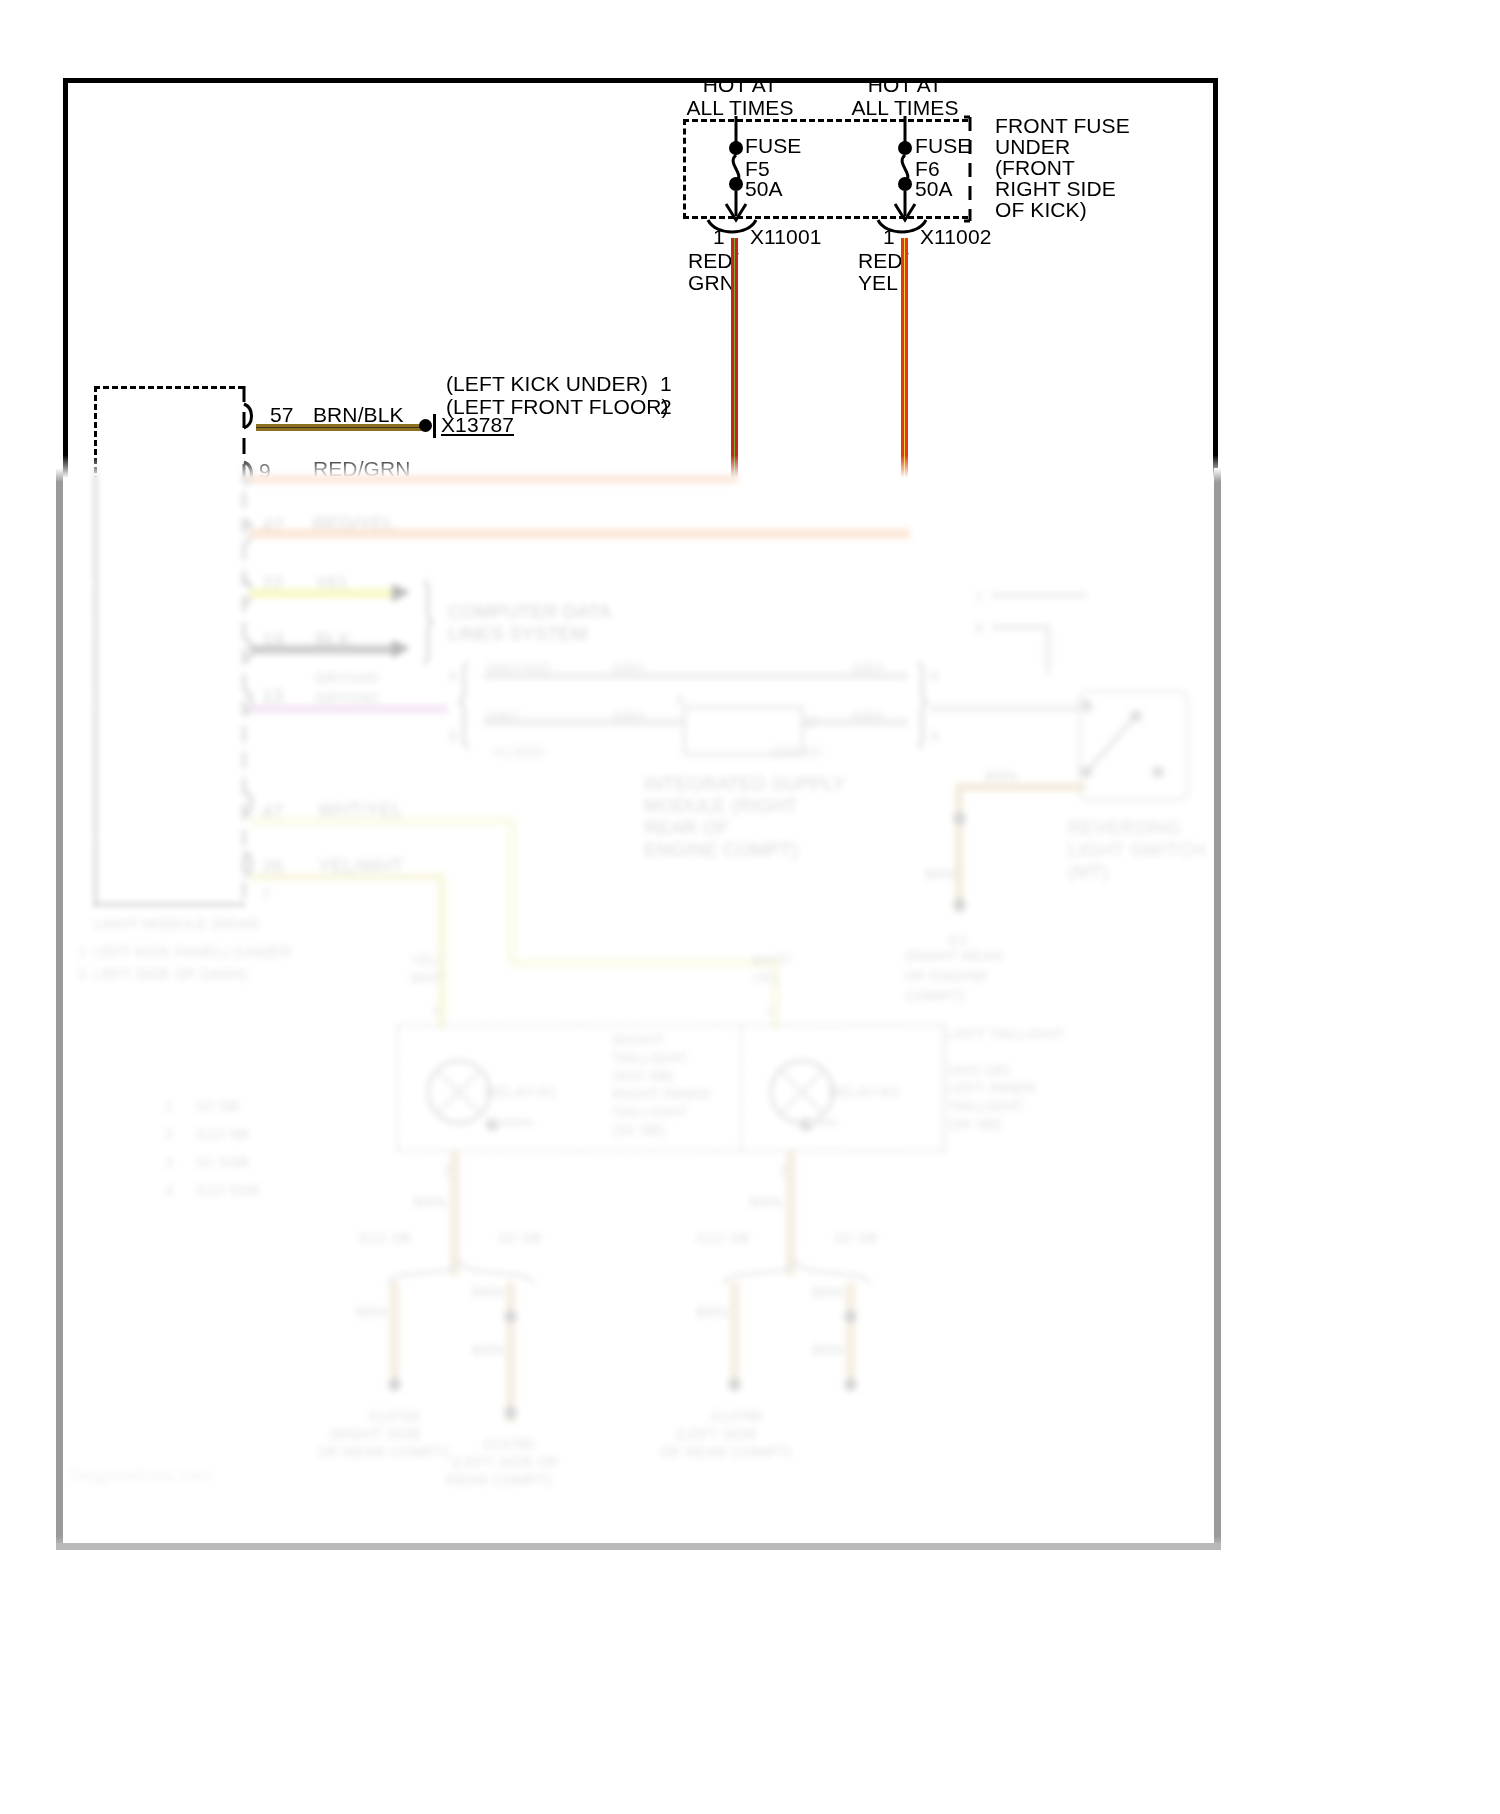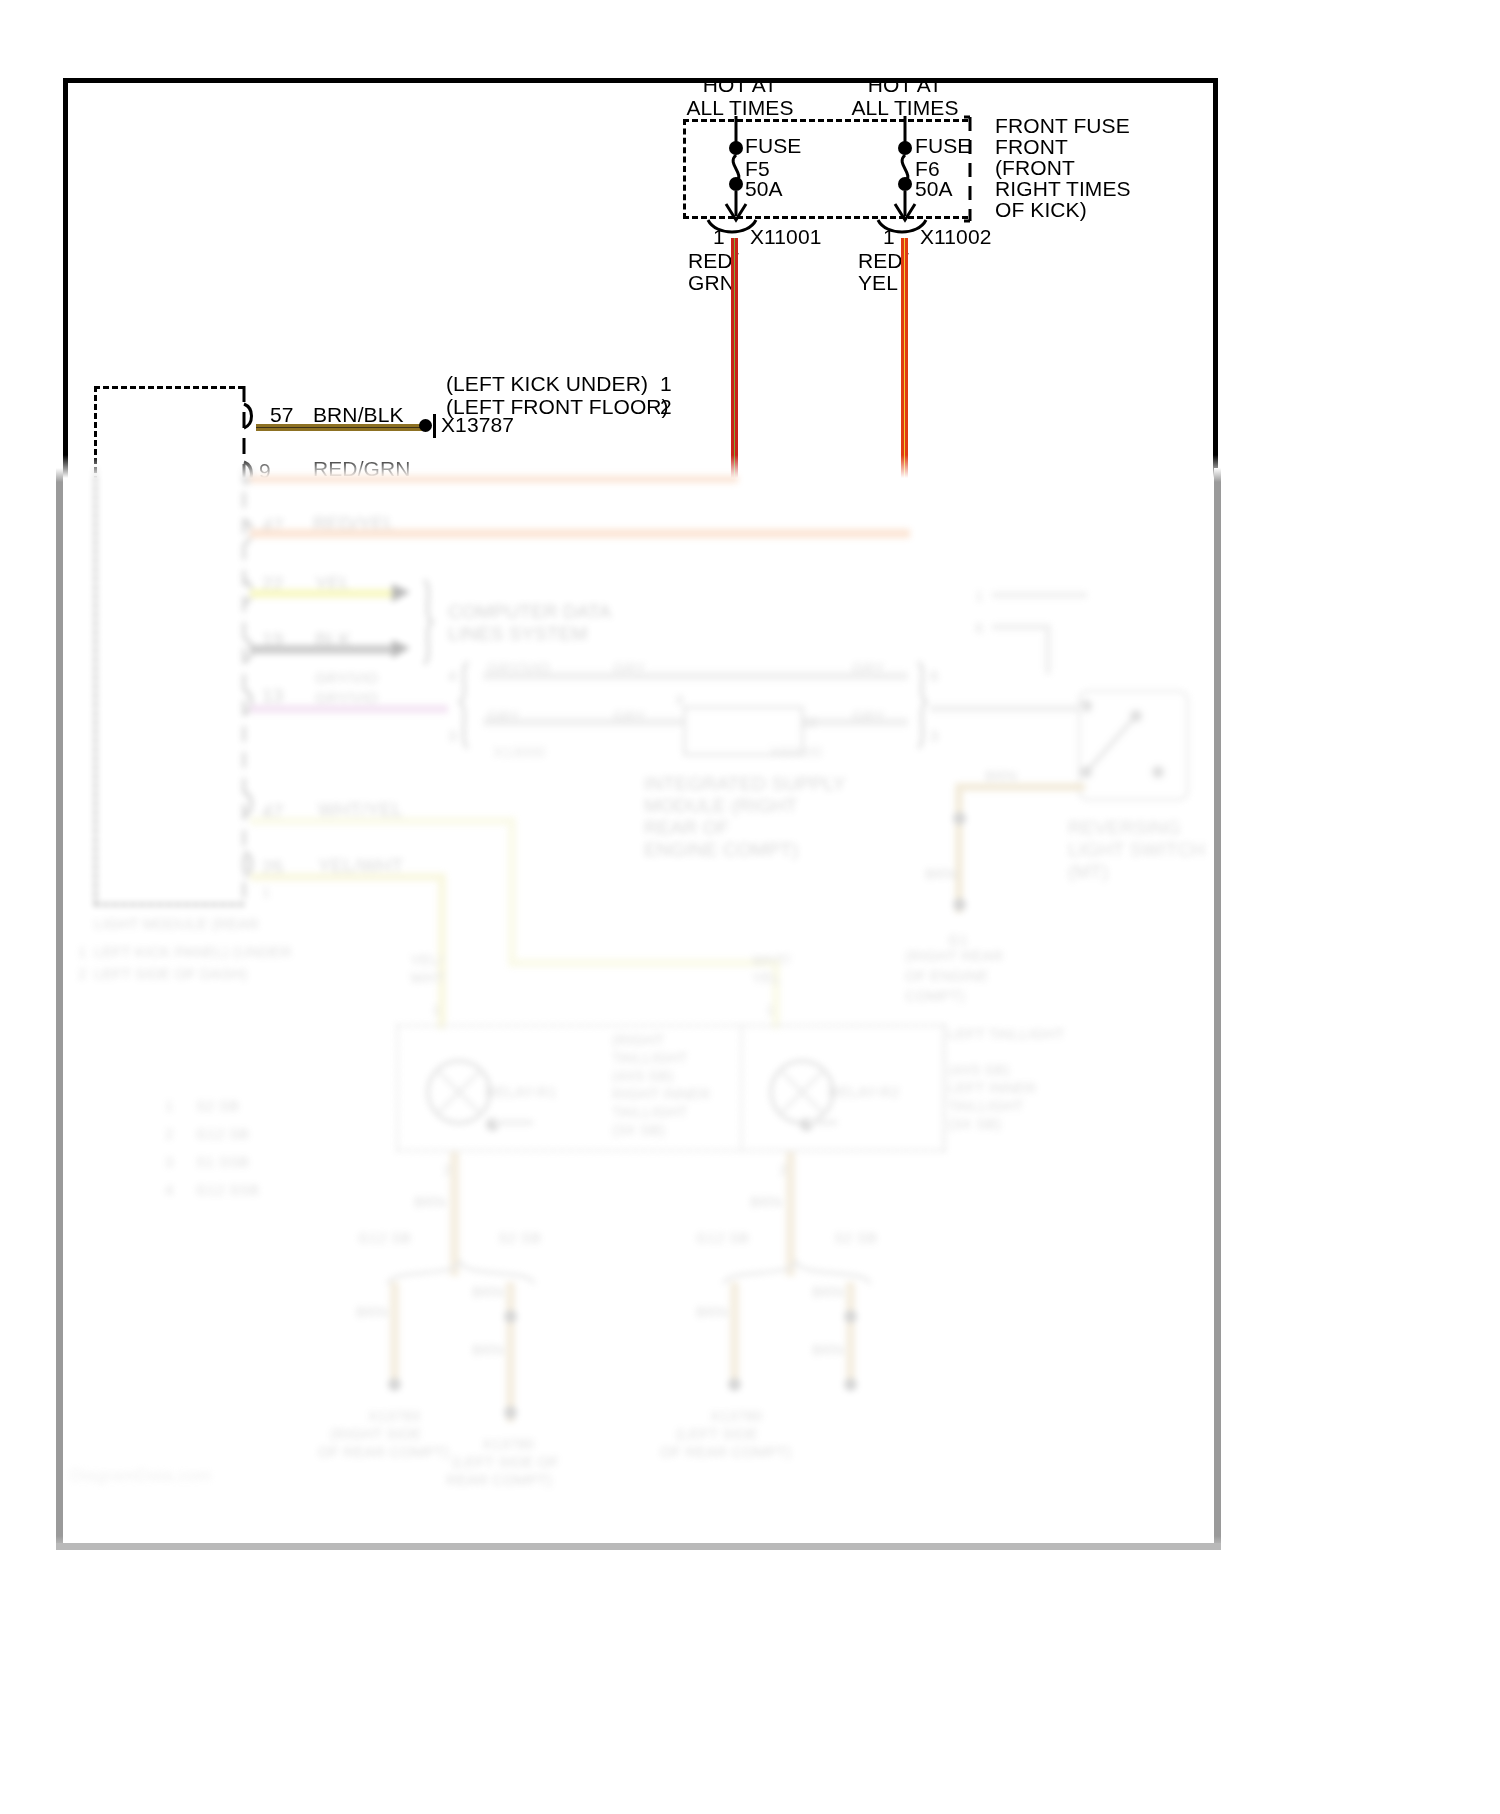--- a/index.html
+++ b/index.html
@@ -88,23 +88,23 @@
     <path d="M35 39 C 25 48, 45 58, 35 66" stroke="#000" stroke-width="3" fill="none"></path>
     <circle cx="35" cy="68" r="7" fill="#000"></circle>
     <line x1="35" y1="75" x2="35" y2="100" stroke="#000" stroke-width="3"></line>
     <path d="M25 88 L35 104 L45 88" stroke="#000" stroke-width="3" fill="none"></path>
   </svg>
   <div class="txt" style="left:915px;top:133px;">FUSE</div>
   <div class="txt" style="left:915px;top:156px;">F6</div>
   <div class="txt" style="left:915px;top:176px;">50A</div>
 
   <div class="txt" style="left:995px;top:113px;text-align:right;">FRONT FUSE</div>
-  <div class="txt" style="left:995px;top:134px;">FRONT</div>
+  <div class="txt" style="left:995px;top:134px;">UNDER</div>
   <div class="txt" style="left:995px;top:155px;">(FRONT</div>
-  <div class="txt" style="left:995px;top:176px;">RIGHT TIMES</div>
+  <div class="txt" style="left:995px;top:176px;">RIGHT SIDE</div>
   <div class="txt" style="left:995px;top:197px;">OF KICK)</div>
 
   <svg style="position:absolute;left:706px;top:218px;" width="60" height="22">
     <path d="M2 2 C 10 18, 42 18, 50 2" stroke="#000" stroke-width="3" fill="none"></path>
   </svg>
   <svg style="position:absolute;left:876px;top:218px;" width="60" height="22">
     <path d="M2 2 C 10 18, 42 18, 50 2" stroke="#000" stroke-width="3" fill="none"></path>
   </svg>
 
   <div class="txt" style="left:713px;top:224px;">1</div>
@@ -126,21 +126,21 @@
     <path d="M6 0 L6 150" stroke="#000" stroke-width="3" fill="none" stroke-dasharray="16 10"></path>
     <path d="M6 18 C 16 22, 16 38, 6 42" stroke="#000" stroke-width="3" fill="none"></path>
     <path d="M6 76 C 16 80, 16 96, 6 100" stroke="#000" stroke-width="3" fill="none"></path>
   </svg>
 
   <div class="txt" style="left:270px;top:402px;">57</div>
   <div class="txt" style="left:313px;top:402px;">BRN/BLK</div>
   <div class="wire" style="left:256px;top:424px;width:168px;height:7px;background:linear-gradient(to bottom,#8d7123 0 40%,#3d3118 40% 62%,#8d7123 62% 100%);"></div>
   <div class="dot" style="left:419px;top:419px;"></div>
   <div class="ln v" style="left:433px;top:414px;height:24px;"></div>
-  <div class="txt" style="left:441px;top:412px;">X13787</div>
+  <div class="txt" style="left:441px;top:412px;text-decoration:underline;">X13787</div>
 
   <div class="txt" style="left:446px;top:371px;">(LEFT KICK UNDER)</div>
   <div class="txt" style="left:446px;top:394px;">(LEFT FRONT FLOOR)</div>
   <div class="txt" style="left:660px;top:371px;">1</div>
   <div class="txt" style="left:660px;top:394px;">2</div>
 
   <div class="txt" style="left:259px;top:458px;">9</div>
   <div class="txt" style="left:313px;top:456px;">RED/GRN</div>
 </div>
 

